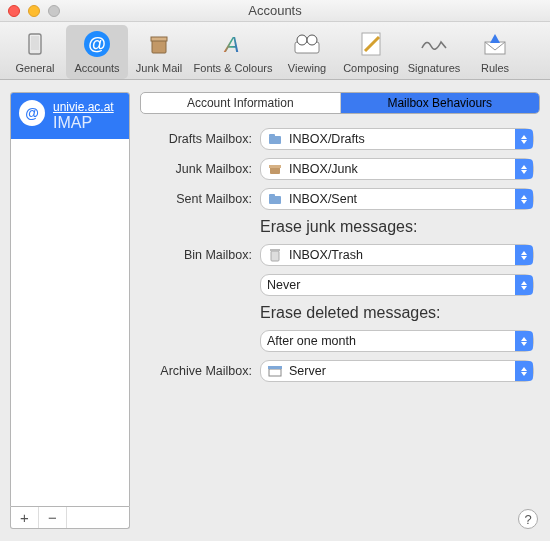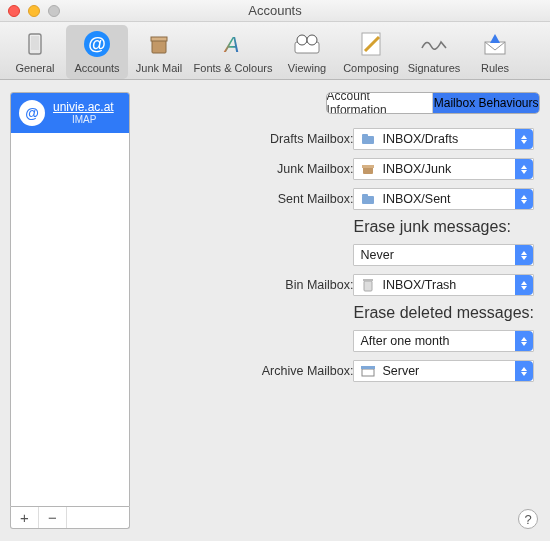--- a/index.html
+++ b/index.html
@@ -18,35 +18,35 @@
 .tbitem.sel { background: #d1d1d1; }
 .tbicon { width: 30px; height: 30px; display:flex; align-items:center; justify-content:center; }
 
 .body { padding: 12px 10px; display: flex; gap: 10px; height: calc(541px - 80px); }
 
 .sidebar { width: 120px; display:flex; flex-direction:column; }
 .acclist { flex: 1; background: #fff; border: 1px solid #b5b5b5; border-radius: 3px 3px 0 0; overflow:hidden;}
 .accitem { background: #2f7af8; color: #fff; padding: 7px 8px; display:flex; gap:8px; align-items:flex-start; }
 .accicon { width:26px; height:26px; border-radius:50%; background:#fff; display:flex; align-items:center; justify-content:center; color:#2f7af8; font-size:14px; font-weight:bold; flex-shrink:0;}
 .accname { font-size:12px; line-height:1.2;text-decoration:underline; }
-.accsub { font-size:10px; opacity:0.85;margin-left:19px; }
+.accsub { font-size:16px; opacity:0.85; }
 .listfooter { height: 22px; background: #fff; border:1px solid #b5b5b5; border-top:none; border-radius:0 0 3px 3px; display:flex; }
 .listfooter div { width:28px; display:flex; align-items:center; justify-content:center; border-right:1px solid #ddd; font-size:15px; color:#555;}
 
-.main { flex:1; display:flex; flex-direction:column;align-items:flex-end; }
+.main { flex:1; display:flex; flex-direction:column; }
 .segcontrol { display:flex; background:#fff; border:1px solid #b0b0b0; border-radius:5px; overflow:hidden; height:22px; margin-bottom:14px; }
 .seg { flex:1; font-size:12px; display:flex; align-items:center; justify-content:center; border-right:1px solid #ccc; color:#333;}
 .seg:last-child{border-right:none;}
 .seg.sel { background:#3b7af1; color:#000000; }
 
 .formrows { display:flex; flex-direction:column; gap:8px; padding-right:6px;}
-.row { display:flex; align-items:center; }
+.row { display:flex; align-items:center; gap:8px; }
 .rowlabel { width:112px; text-align:right; font-size:12.5px; color:#333; }
 .rowlabel.sub { font-size:16px; }
-.combo { flex:1; height:22px; background:#fff; border:1px solid #c5c5c5; border-radius:1px; display:flex; align-items:center; padding:0 0 0 6px; position:relative; font-size:12.5px; color:#222;}
+.combo { flex:1; height:22px; background:#fff; border:1px solid #c5c5c5; border-radius:9px; display:flex; align-items:center; padding:0 0 0 6px; position:relative; font-size:12.5px; color:#222;}
 .combo .ic { width:16px; height:16px; margin-right:6px; display:flex; align-items:center; justify-content:center;}
 .combo .arrow { position:absolute; right:0; top:0; bottom:0; width:18px; background:#4a8cff; border-radius:0 4px 4px 0; display:flex; flex-direction:column; align-items:center; justify-content:center; gap:1px;}
 .combo .arrow::before,.combo .arrow::after{content:"";width:0;height:0;border-left:3px solid transparent;border-right:3px solid transparent;}
 .combo .arrow::before{border-bottom:4px solid #fff;}
 .combo .arrow::after{border-top:4px solid #fff;}
 
 .help { position:absolute; right:12px; bottom:12px; width:20px; height:20px; border-radius:50%; border:1px solid #aaa; background:#fff; display:flex; align-items:center; justify-content:center; font-size:13px; color:#555;}
 </style>
 </head>
 <body>
@@ -207,43 +207,43 @@
           <span>INBOX/Sent</span>
           <span class="arrow"></span>
         </div>
       </div>
 
       <div class="row">
         <div class="rowlabel"></div>
         <div class="rowlabel sub" style="width:auto;text-align:left">Erase junk messages:</div>
       </div>
       <div class="row">
-        <div class="rowlabel"></div>
-        <div class="combo">
-          <span>Never</span>
-          <span class="arrow"></span>
-        </div>
-      </div>
-
-      <div class="row">
         <div class="rowlabel">Bin Mailbox:</div>
         <div class="combo">
           <span class="ic">
               <svg width="12" height="14">
                 <rect x="2" y="3" width="8" height="10" rx="1" fill="#ddd" stroke="#aaa"></rect>
                 <rect x="1" y="1" width="10" height="2" fill="#bbb"></rect>
               </svg>
             </span>
           <span>INBOX/Trash</span>
           <span class="arrow"></span>
         </div>
       </div>
 
       <div class="row">
         <div class="rowlabel"></div>
+        <div class="combo">
+          <span>Never</span>
+          <span class="arrow"></span>
+        </div>
+      </div>
+
+      <div class="row">
+        <div class="rowlabel"></div>
         <div class="rowlabel sub" style="width:auto;text-align:left">Erase deleted messages:</div>
       </div>
       <div class="row">
         <div class="rowlabel"></div>
         <div class="combo">
           <span>After one month</span>
           <span class="arrow"></span>
         </div>
       </div>
 

